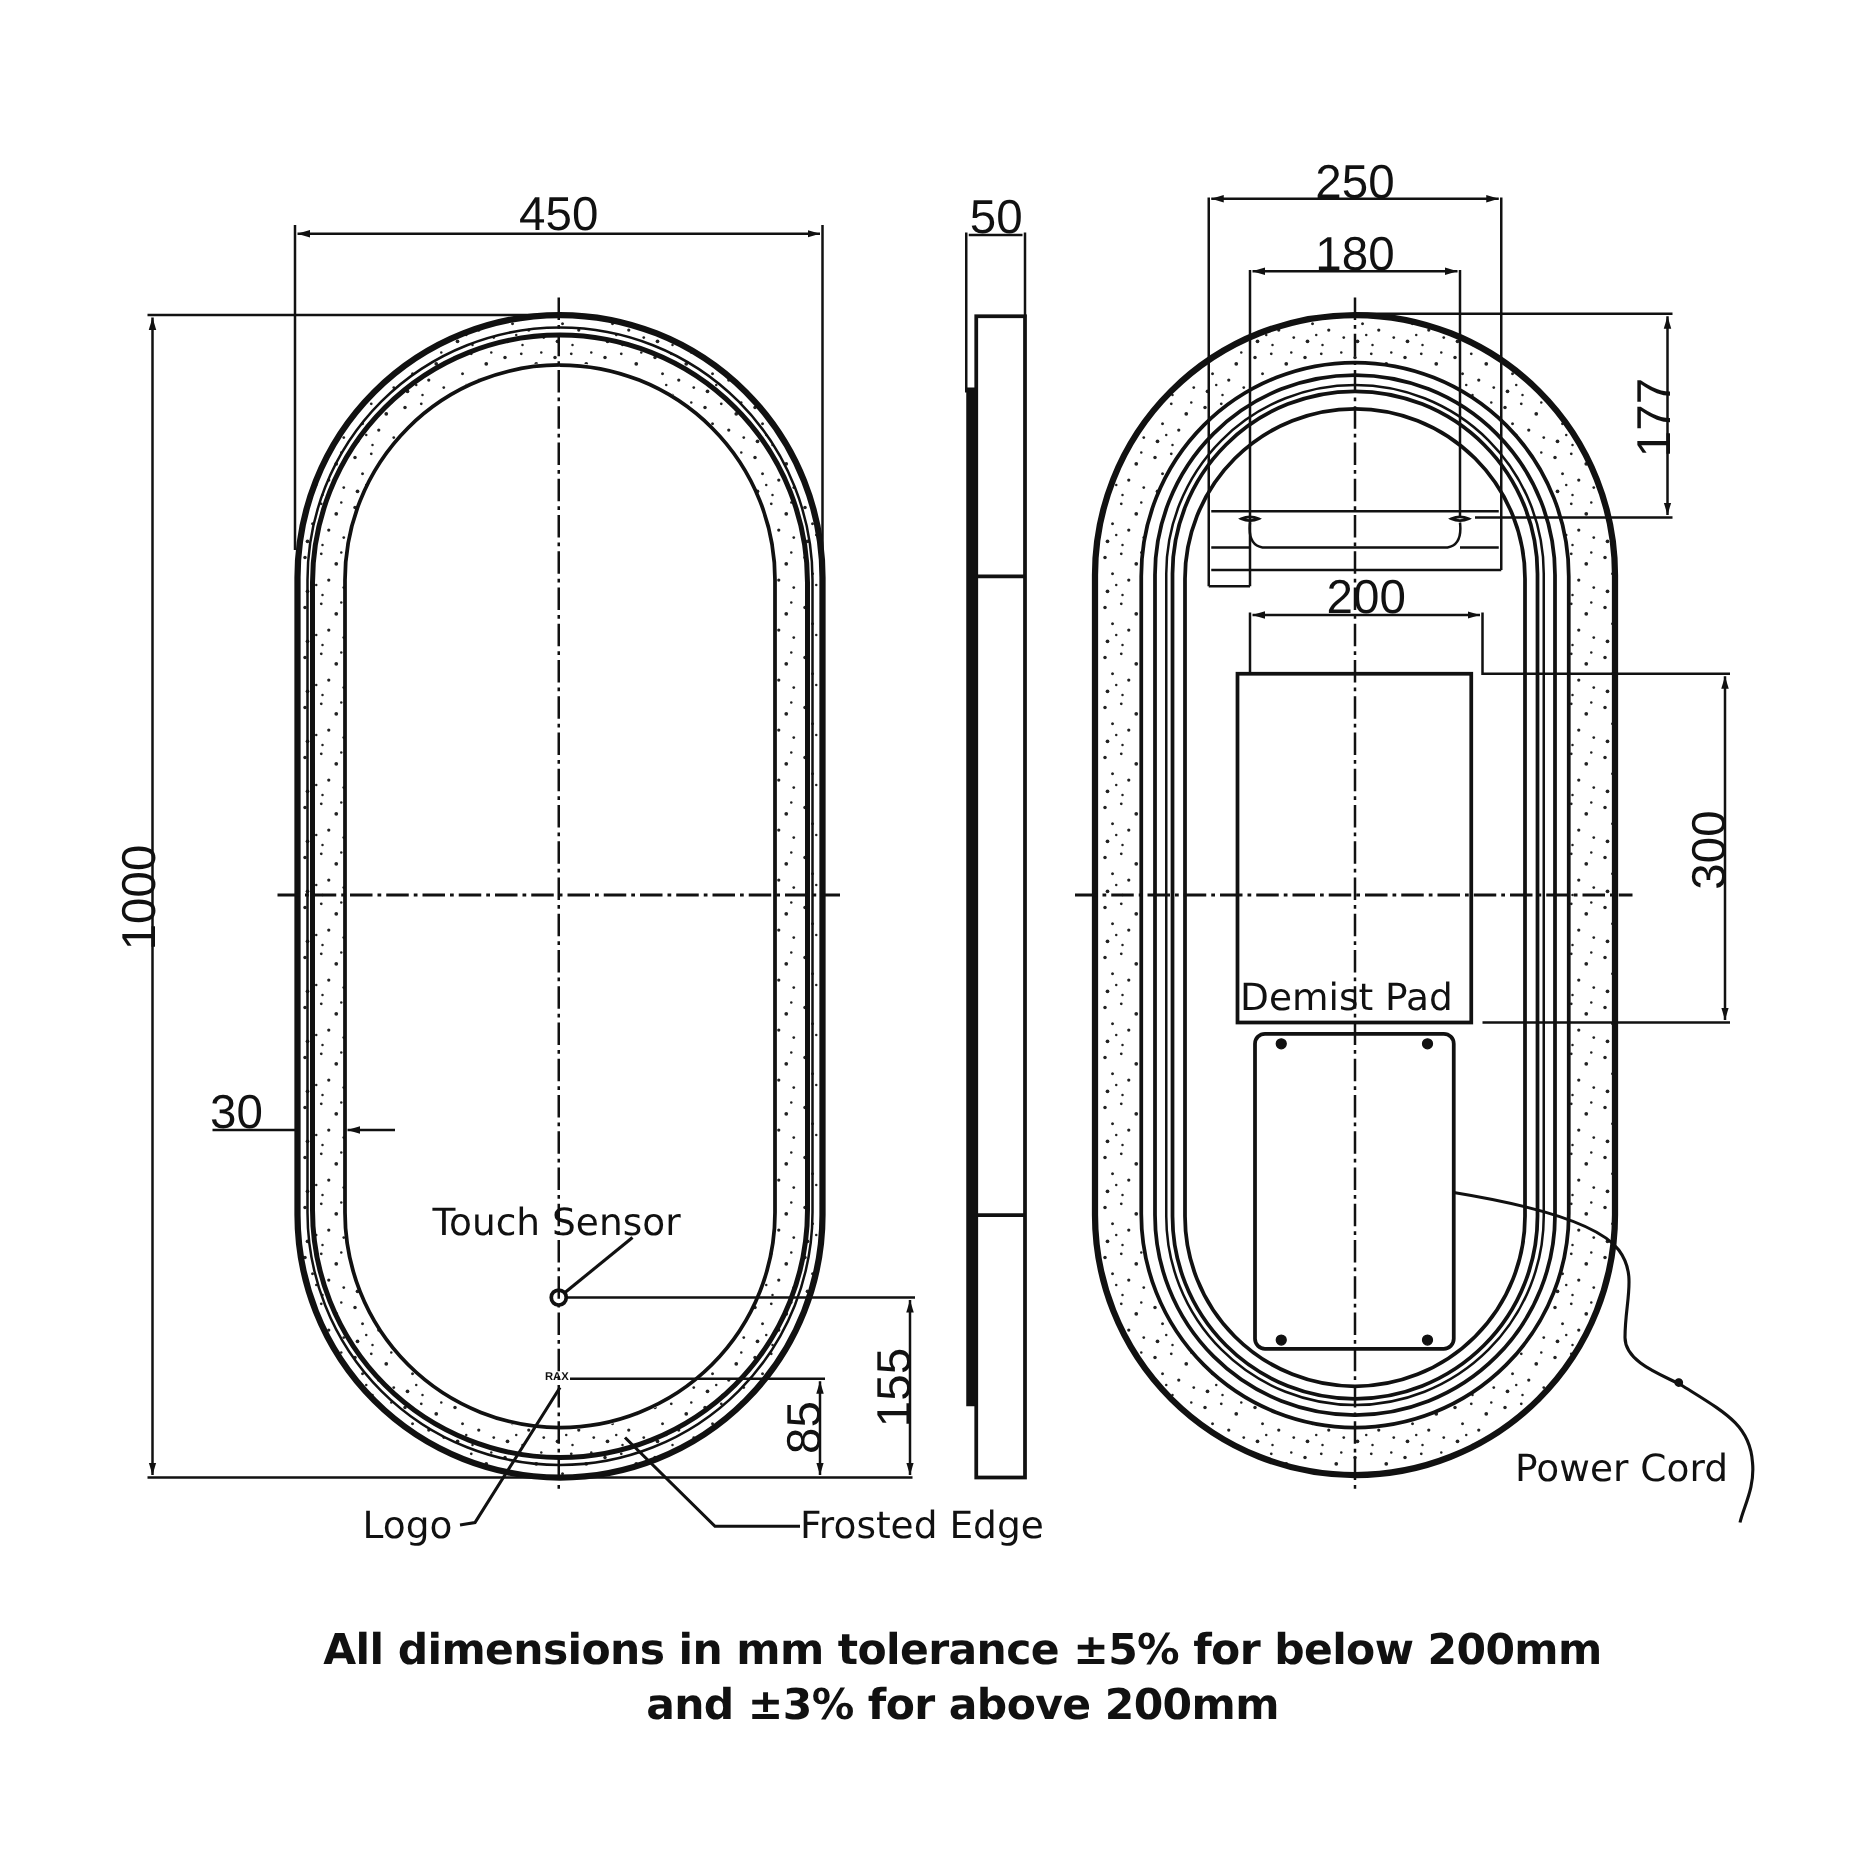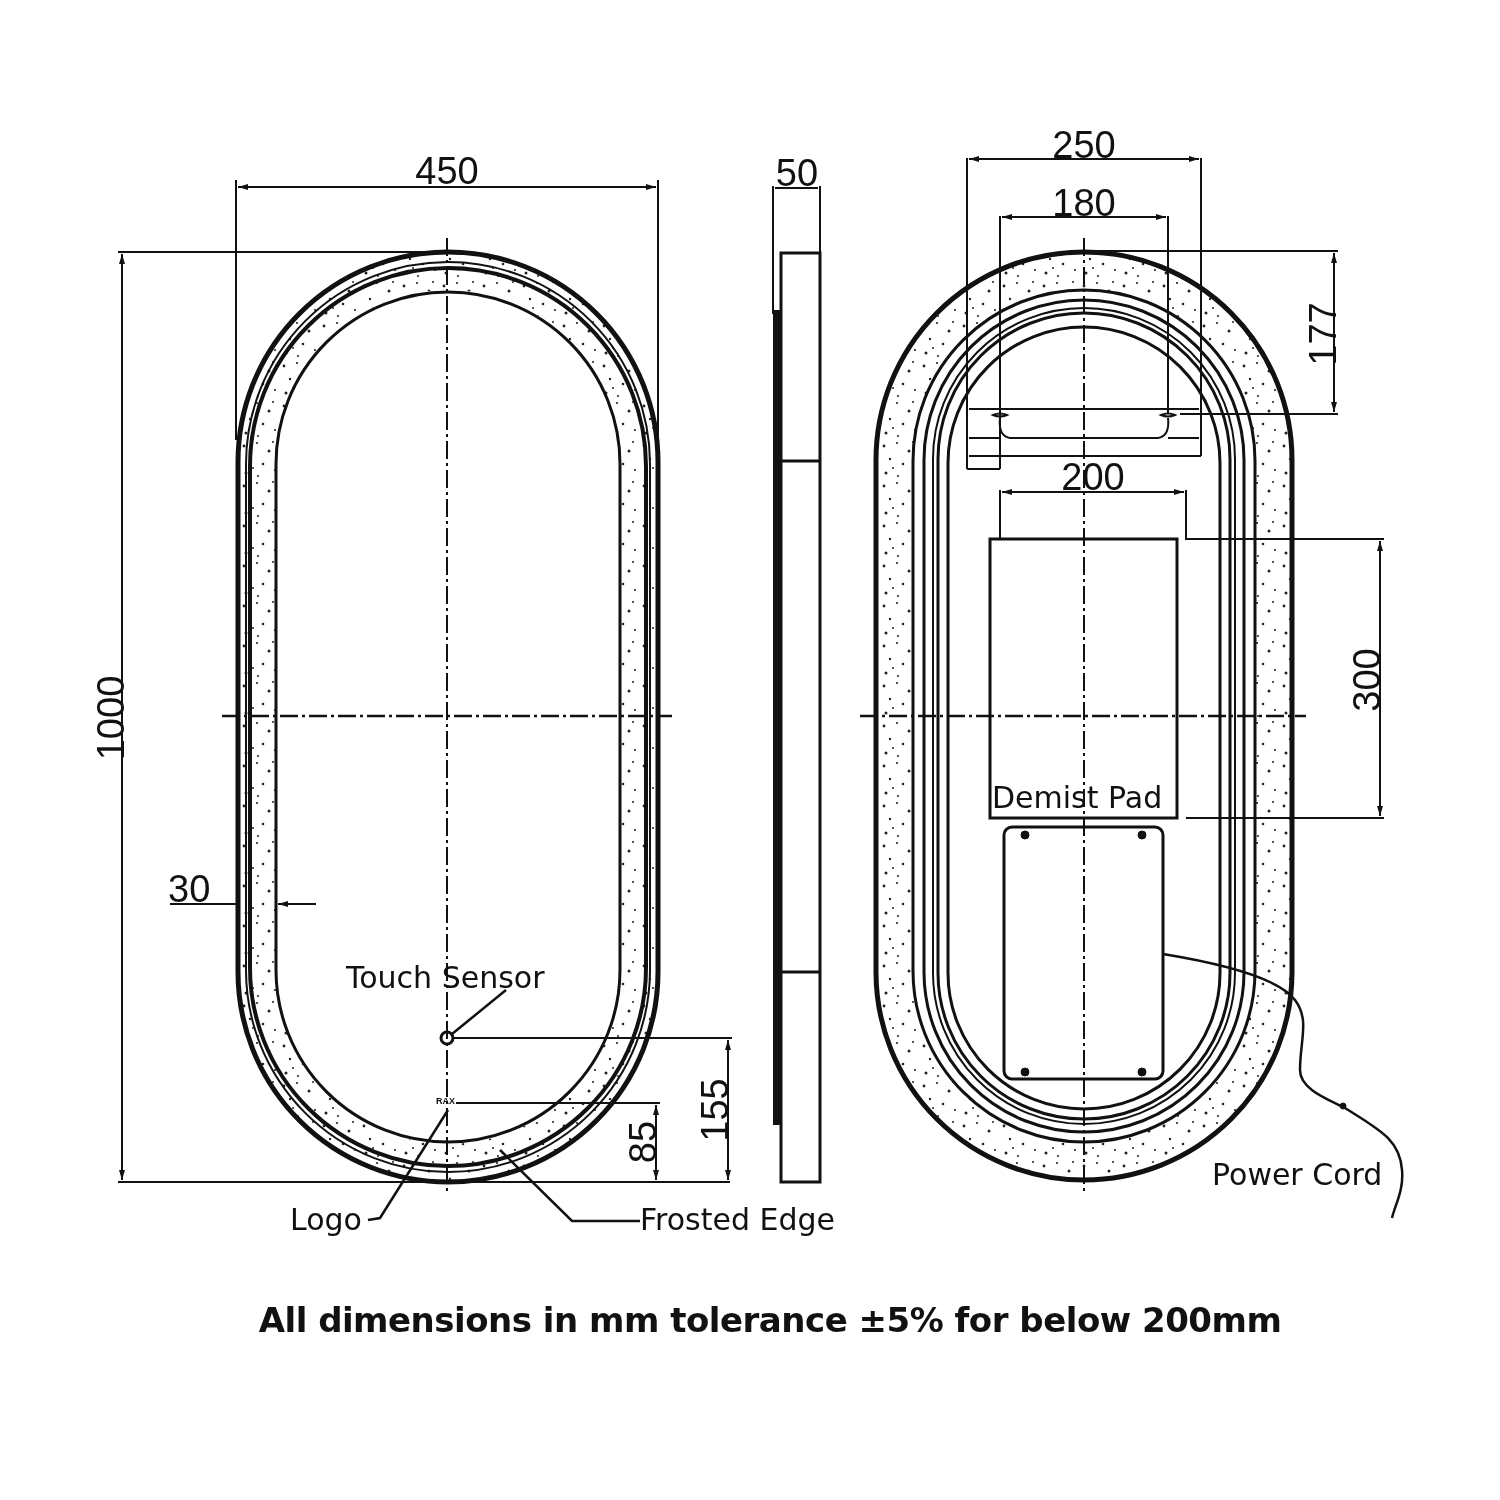--- a/index.html
+++ b/index.html
@@ -142,13 +142,14 @@
   <text class="dim-text" x="1084" y="216" text-anchor="middle">180</text>
   <text class="dim-text" transform="translate(1336,334) rotate(-90)" text-anchor="middle">177</text>
   <text class="dim-text" x="1093" y="490" text-anchor="middle">200</text>
   <text class="dim-text" transform="translate(1380,680) rotate(-90)" text-anchor="middle">300</text>
   <text class="label-text" x="992" y="808">Demist Pad</text>
   <text class="label-text" x="1212" y="1185">Power Cord</text>
 </svg>
 
 <div class="footer">
   <div>All dimensions in mm tolerance ±5% for below 200mm</div>
+  <div>and ±3% for above 200mm</div>
 </div>
 
 </body></html>

